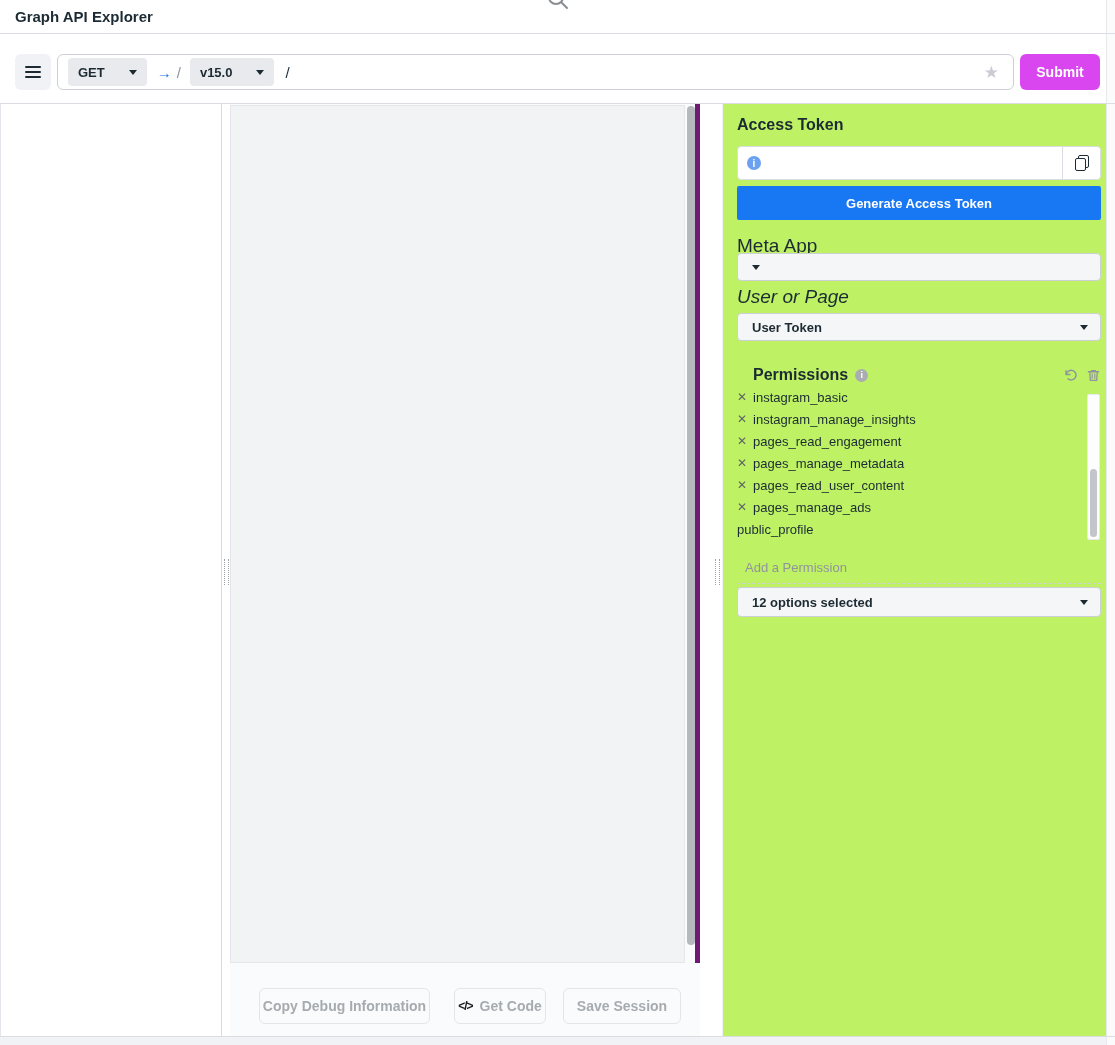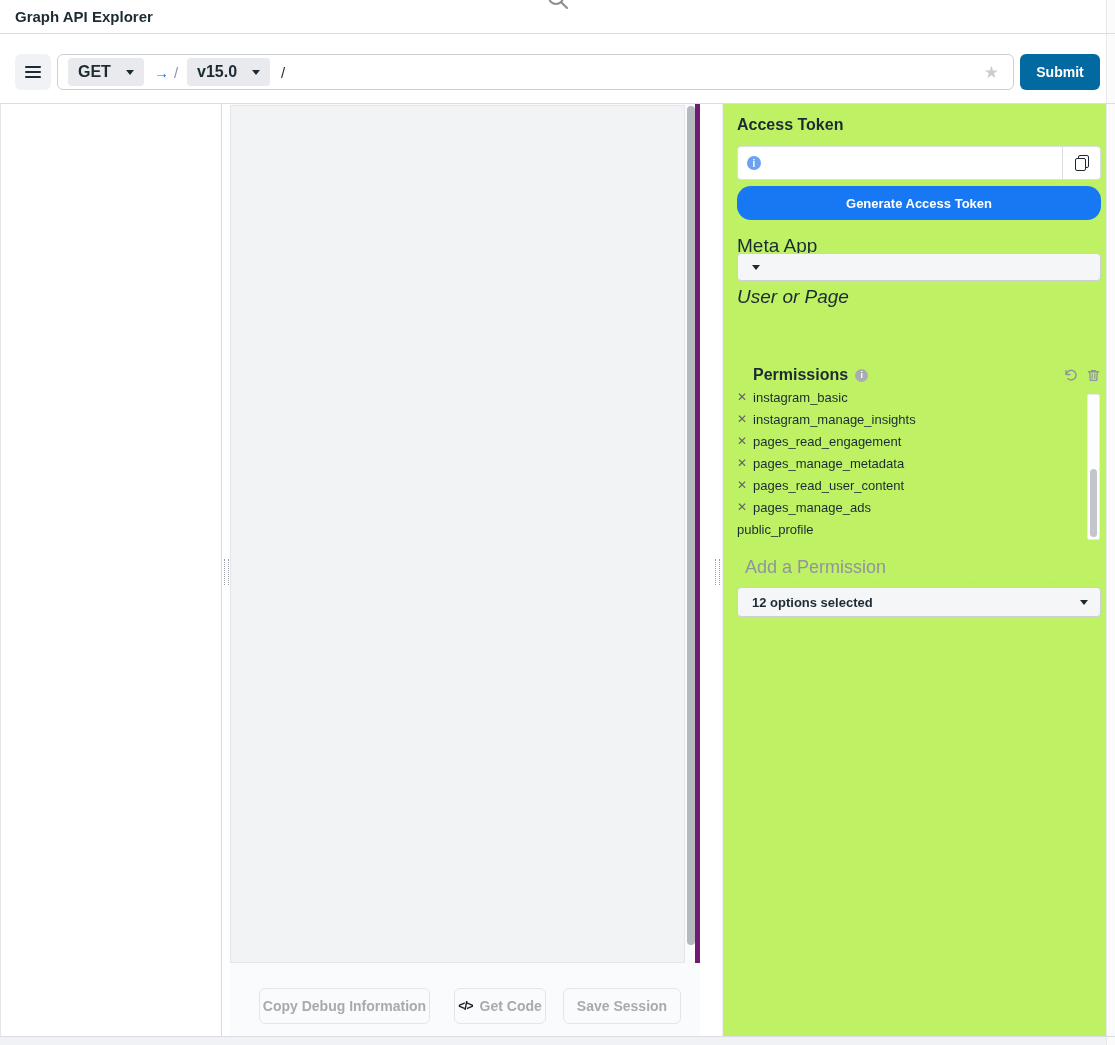--- a/index.html
+++ b/index.html
@@ -12,28 +12,28 @@
   .page-title { position:absolute; left:15px; top:8px; font-size:15px; font-weight:700; color:#1c2b33; }
   .search-partial { position:absolute; left:546px; top:-13px; }
   .hline { position:absolute; left:0; width:1115px; height:1px; background:#dadde1; z-index:4; }
 
   
   .toolbar { position:absolute; left:0; top:34px; width:1115px; height:69px; background:#fff; }
   .hamburger-btn { position:absolute; left:15px; top:20px; width:36px; height:36px; border:none; border-radius:6px; background:#f0f2f5; cursor:pointer; display:flex; align-items:center; justify-content:center; }
   .bars { width:16px; height:12px; display:flex; flex-direction:column; justify-content:space-between; }
   .bars i { display:block; height:2px; background:#1c2b33; border-radius:1px; }
   .request-bar { position:absolute; left:57px; top:20px; width:957px; height:36px; border:1px solid #ccd0d5; border-radius:6px; background:#fff; display:flex; align-items:center; padding:0 10px; }
-  .pill-btn { height:28px; padding:0 10px; background:#e9eaee; border:none; border-radius:4px; font-family:inherit; font-size:16px; font-weight:700; color:#1c2b33; display:flex; align-items:center; gap:15px; cursor:pointer; }
+  .pill-btn { height:28px; padding:0 10px; background:#e9eaee; border:none; border-radius:4px; font-family:inherit; font-size:13px; font-weight:700; color:#1c2b33; display:flex; align-items:center; gap:24px; cursor:pointer; }
   .caret { width:0; height:0; border-left:4.5px solid transparent; border-right:4.5px solid transparent; border-top:5px solid #1c2b33; }
   .arrow-glyph { color:#1b74e4; font-size:15px; margin:0 5px 0 10px; }
   .pre-slash { color:#8d949e; font-size:15px; margin-right:9px; }
   .path-text { color:#1c2b33; font-size:15px; margin-left:11px; }
   .bar-spacer { flex:1; }
   .star-glyph { color:#c9cdd3; font-size:17px; margin-right:4px; cursor:pointer; }
-  .submit-btn { position:absolute; left:1020px; top:20px; width:80px; height:36px; background:#0369a1; color:#fff; border:none; border-radius:6px; font-family:inherit; font-size:14px; font-weight:700; cursor:pointer; }
+  .submit-btn { position:absolute; left:1020px; top:20px; width:80px; height:36px; background:#d946ef; color:#fff; border:none; border-radius:6px; font-family:inherit; font-size:14px; font-weight:700; cursor:pointer; }
 
   
   .left-panel { position:absolute; left:0; top:104px; width:222px; height:932px; background:#fff; border-left:1px solid #e4e6eb; border-right:1px solid #d8dadd; }
   .drag-handle { position:absolute; width:5px; height:26px; border-left:1px dotted #9aa0a6; border-right:1px dotted #9aa0a6; cursor:col-resize; }
 
   
   .middle { position:absolute; left:230px; top:104px; width:470px; height:932px; background:#fafbfc; border-right:5px solid #701a75; }
   .response-area { position:absolute; left:0; top:1px; width:455px; height:858px; background:#f2f3f5; border:1px solid #e4e6eb; }
   .mid-scroll-thumb { position:absolute; left:457px; top:2px; width:8px; height:839px; background:#b5b8bd; border-radius:4px; cursor:pointer; }
   .mid-footer { position:absolute; left:0; top:859px; width:470px; height:73px; background:#fafbfc; }
@@ -43,36 +43,36 @@
   
   .right-panel { position:absolute; left:722px; top:104px; width:384px; height:932px; background:#bef264; border-left:1px solid #eef0f2; }
   .rp-heading { position:absolute; left:14px; font-size:16px; font-weight:700; color:#1c2b33; }
   .token-group { position:absolute; left:14px; top:42px; width:364px; height:34px; border:1px solid #dadde1; border-radius:4px; background:#fff; display:flex; align-items:center; }
   .info-circle { width:14px; height:14px; border-radius:50%; background:#6ca1f2; color:#fff; font-size:10px; font-weight:700; font-style:normal; display:flex; align-items:center; justify-content:center; margin-left:9px; }
   .token-input { flex:1; border:none; outline:none; background:transparent; font-family:inherit; font-size:13px; padding:0 6px; height:100%; }
   .copy-btn { width:38px; height:100%; border:none; border-left:1px solid #dadde1; background:#fff; border-radius:0 4px 4px 0; cursor:pointer; display:flex; align-items:center; justify-content:center; }
   .copy-icon { position:relative; width:14px; height:16px; }
   .copy-icon::after { content:''; position:absolute; right:0; top:0; width:9px; height:11px; border:1.4px solid #1c2b33; border-radius:2px; background:#fff; }
   .copy-icon::before { content:''; position:absolute; left:0; bottom:0; width:9px; height:11px; border:1.4px solid #1c2b33; border-radius:2px; background:#fff; z-index:1; }
-  .generate-btn { position:absolute; left:14px; top:82px; width:364px; height:34px; background:#1877f2; color:#fff; border:none; border-radius:14px; font-family:inherit; font-size:13px; font-weight:700; cursor:pointer; }
+  .generate-btn { position:absolute; left:14px; top:82px; width:364px; height:34px; background:#1877f2; color:#fff; border:none; border-radius:2px; font-family:inherit; font-size:13px; font-weight:700; cursor:pointer; }
   .field-label { position:absolute; left:14px; font-size:19px; color:#1c2b33; }
   .select-box { position:absolute; left:14px; width:364px; height:28px; background:#f5f6f7; border:1px solid #ccd0d5; border-radius:4px; display:flex; align-items:center; padding:0 12px 0 14px; cursor:pointer; }
   .select-box .sel-text { flex:1; font-size:13px; font-weight:700; color:#1c2b33; }
   .perm-head-row { position:absolute; left:14px; top:262px; width:364px; display:flex; align-items:center; }
   .perm-title { font-size:16px; font-weight:700; color:#1c2b33;margin-left:16px; }
   .info-circle-gray { width:13px; height:13px; border-radius:50%; background:#a9adb3; color:#fff; font-size:9px; font-weight:700; font-style:normal; display:flex; align-items:center; justify-content:center; margin-left:7px; }
   .perm-tools { margin-left:auto; display:flex; align-items:center; gap:8px; }
   .tool-icon { width:15px; height:15px; cursor:pointer; display:block; }
   .perm-list { position:absolute; left:14px; top:286px; width:348px; height:151px; overflow:hidden; }
   .perm-row { height:22px; display:flex; align-items:center; font-size:13px; color:#1c2b33; }
   .perm-row:first-child { margin-top:-4px; }
   .remove-x { color:#5f6368; font-size:12px; margin-right:6px; cursor:pointer; line-height:1; }
   .perm-scroll-track { position:absolute; left:364px; top:290px; width:13px; height:146px; background:#fdfdfd; border:1px solid #e8eaed; border-radius:2px; }
   .perm-scroll-thumb { position:absolute; left:2px; top:74px; width:7px; height:68px; background:#c2c5c9; border-radius:4px; cursor:pointer; }
-  .add-perm-input { position:absolute; left:14px; top:452px; width:364px; height:28px; border:none; border-bottom:1px dashed #ccd0d5; outline:none; background:transparent; font-family:inherit; font-size:18px; color:#1c2b33; padding:0 0 4px 8px; }
+  .add-perm-input { position:absolute; left:14px; top:452px; width:364px; height:28px; border:none; border-bottom:1px dashed #ccd0d5; outline:none; background:transparent; font-family:inherit; font-size:13px; color:#1c2b33; padding:0 0 4px 8px; }
   .add-perm-input::placeholder { color:#90949c; opacity:1; }
   .options-select { top:483px; height:30px; }
 
   
   .bottom-strip { position:absolute; left:0; top:1037px; width:1115px; height:8px; background:#f0f2f5; }
   .page-scroll-gutter { position:absolute; left:1106px; top:0; width:9px; height:1045px; background:#fbfbfc; border-left:1px solid #e7e9eb; z-index:3; }
 </style>
 </head>
 <body>
 
@@ -149,20 +149,24 @@
     </div>
 
     <button class="generate-btn">Generate Access Token</button>
 
     <div class="field-label" style="top:131px;">Meta App</div>
     <div class="select-box" style="top:149px;">
       <span class="caret"></span>
     </div>
 
     <div class="field-label" style="top:182px;font-style:italic;">User or Page</div>
+    <div class="select-box" style="top:209px;">
+      <span class="sel-text">User Token</span>
+      <span class="caret"></span>
+    </div>
 
     <div class="perm-head-row">
       <span class="perm-title">Permissions</span>
       <i class="info-circle-gray">i</i>
       <span class="perm-tools">
         <svg class="tool-icon" viewBox="0 0 16 16">
           <path d="M3.2 2.8 L3.2 7 L7.4 7" fill="none" stroke="#90949e" stroke-width="1.5" stroke-linecap="round" stroke-linejoin="round"></path>
           <path d="M3.6 6.6 A5.2 5.2 0 1 1 5.2 11.4" fill="none" stroke="#90949e" stroke-width="1.5" stroke-linecap="round"></path>
         </svg>
         <svg class="tool-icon" viewBox="0 0 16 16">

